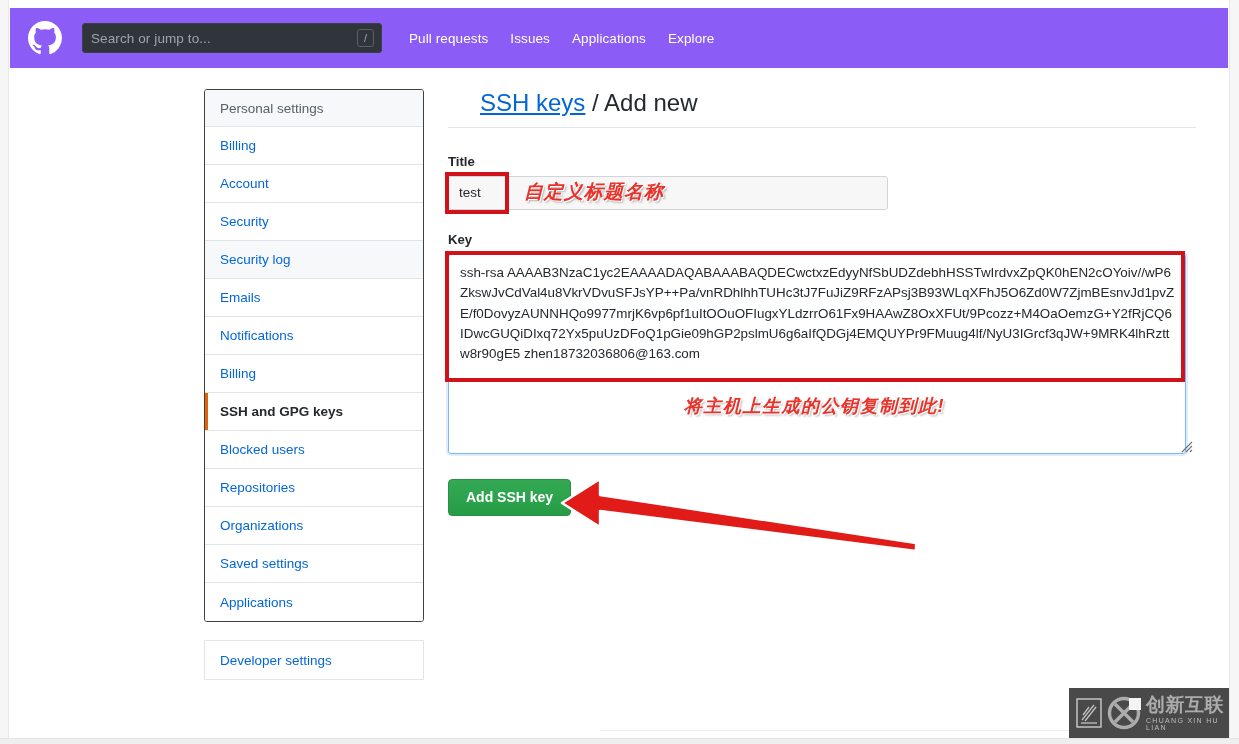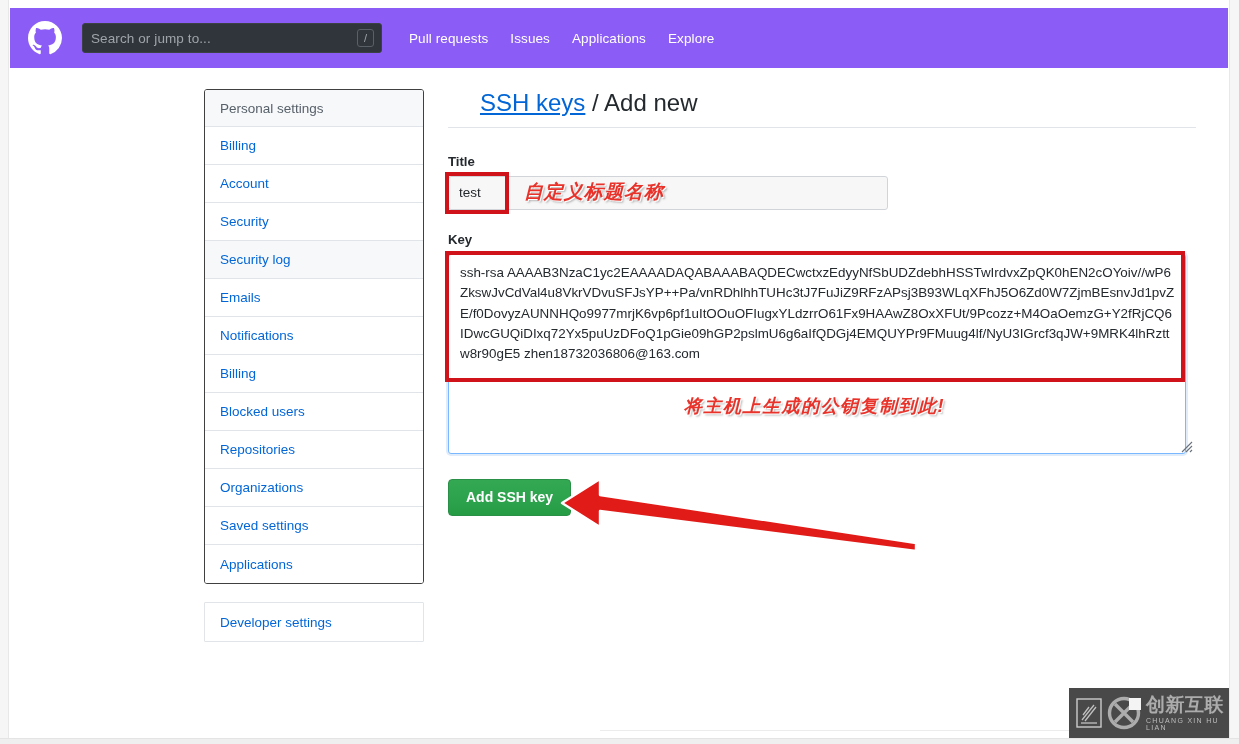--- a/index.html
+++ b/index.html
@@ -296,20 +296,21 @@
       <nav id="settings-menu">
         <div class="menu-heading">Personal settings</div>
 
         <a class="menu-item" href="#">Billing</a>
         <a class="menu-item" href="#">Account</a>
         <a class="menu-item" href="#">Security</a>
         <a class="menu-item hovered" href="#">Security log</a>
         <a class="menu-item" href="#">Emails</a>
         <a class="menu-item" href="#">Notifications</a>
         <a class="menu-item" href="#">Billing</a>
+        <a class="menu-item selected" href="#">SSH and GPG keys</a>
         <a class="menu-item" href="#">Blocked users</a>
         <a class="menu-item" href="#">Repositories</a>
         <a class="menu-item" href="#">Organizations</a>
         <a class="menu-item" href="#">Saved settings</a>
         <a class="menu-item" href="#">Applications</a>
       </nav>
 
       <nav id="developer-menu">
         <a class="menu-item" href="#">Developer settings</a>
       </nav>

